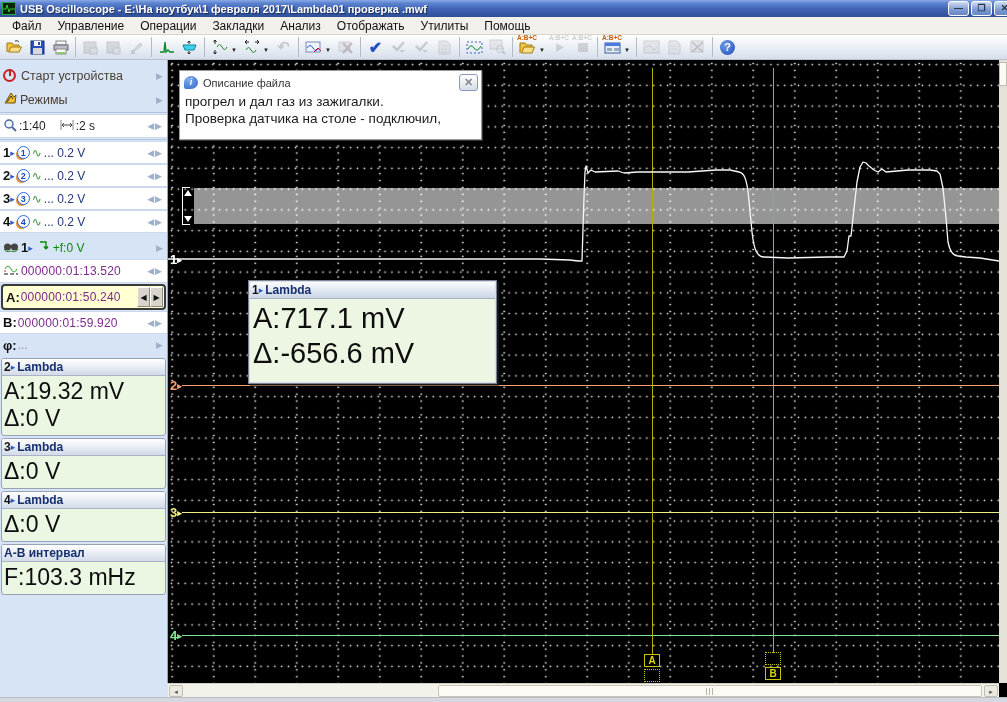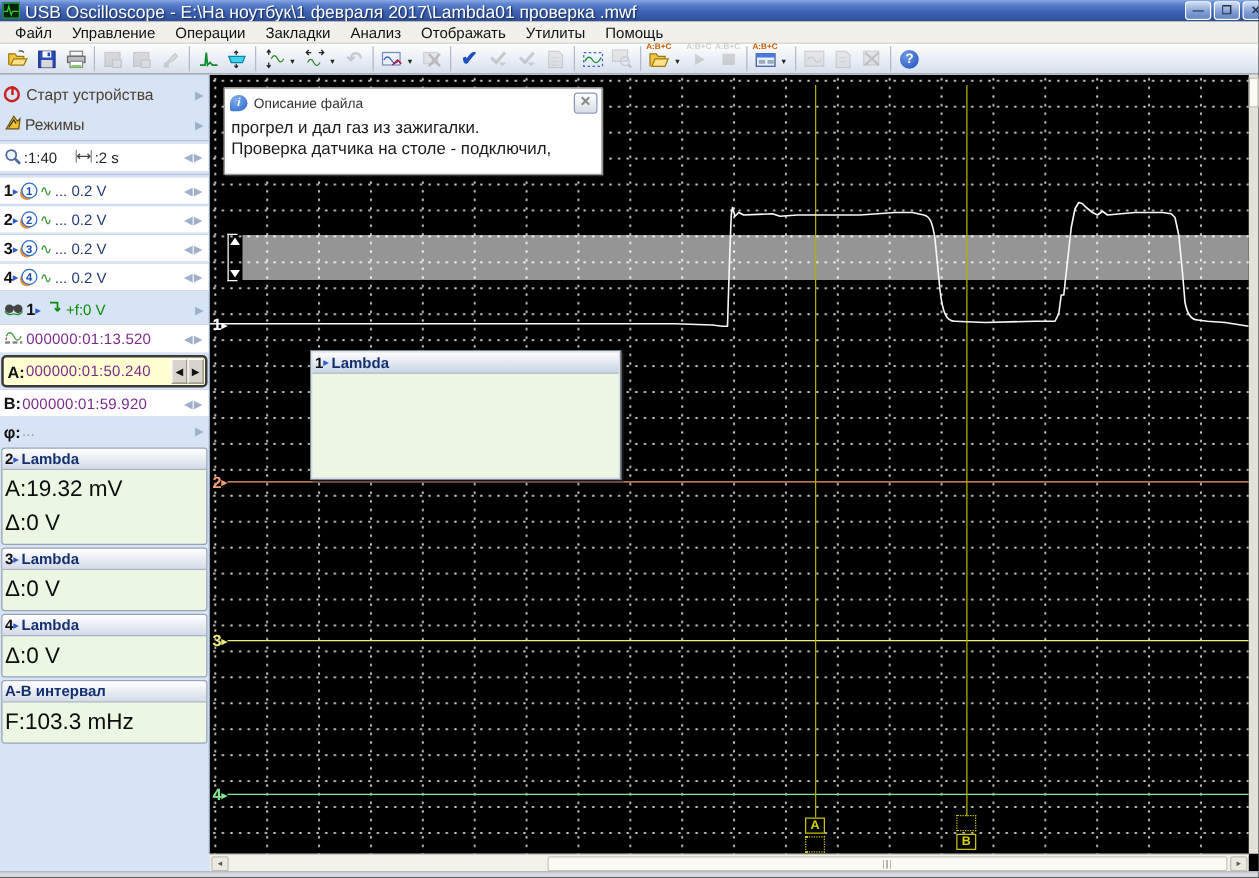--- a/index.html
+++ b/index.html
@@ -10,21 +10,21 @@
     -webkit-font-smoothing:antialiased;
   }
   
   .titlebar {
     position:absolute; left:0; top:0; width:1007px; height:17px;
     background:linear-gradient(180deg,#89a9e6 0%,#5b82cf 20%,#3e63b4 55%,#2f4f97 100%);
     display:flex; align-items:center; padding-left:2px; overflow:hidden;
   }
   .appicon { width:14px; height:13px; margin-right:4px; background:#0a220a; border:1px solid #2a4; display:inline-block; }
   .appicon svg{display:block;}
-  .titletext { color:#fff; font-size:14px; font-weight:normal; text-shadow:1px 1px 1px #1a2a55; white-space:nowrap; }
+  .titletext { color:#fff; font-size:11px; font-weight:bold; text-shadow:1px 1px 1px #1a2a55; white-space:nowrap; }
   .winbtns { position:absolute; right:-8px; top:1px; display:flex; gap:2px; }
   .wbtn {
     width:21px; height:15px; border-radius:3px; border:1px solid #fff;
     background:linear-gradient(180deg,#cfdcf2,#7f9bd4 60%,#6486c4);
     color:#234; font-size:9px; line-height:13px; text-align:center; font-weight:bold;
   }
   
   .menubar {
     position:absolute; left:0; top:17px; width:1007px; height:18px;
     background:#f1f0ea; border-bottom:1px solid #d8d6cc;
@@ -86,21 +86,21 @@
   .abtn { width:13px; height:20px; background:#d8d4cb; border:1px solid #8a8a7a; border-left-color:#fff; border-top-color:#fff; font-size:8px; color:#111; display:flex; align-items:center; justify-content:center; }
   
   .mpanel { margin:2px 1px 0 1px; border:1px solid #96a2b6; border-radius:3px; overflow:hidden; background:#ebf6e3; }
   .mhead {
     height:17px; background:linear-gradient(180deg,#ffffff,#d2dbe9);
     border-bottom:1px solid #aab4c6; display:flex; align-items:center; padding-left:2px;
   }
   .mh-num { font-weight:bold; font-size:12px; color:#111; }
   .mh-title { font-size:12px; color:#16306e;font-weight:bold; }
   .mbody { padding:2px 2px 3px 2px; }
-  .mline { font-size:18px; color:#0d0d0d; line-height:27px; white-space:nowrap; }
+  .mline { font-size:23px; color:#0d0d0d; line-height:27px; white-space:nowrap; }
   
   .plot {
     position:absolute; left:168px; top:60px; width:831px; height:623px;
     background-color:#000;
     background-image:
       radial-gradient(circle, rgba(255,255,255,.8) 0.7px, transparent 1.2px),
       radial-gradient(circle, rgba(255,255,255,.8) 0.7px, transparent 1.2px);
     background-size:6.9px 20.75px, 41.5px 6.9px;
     background-position:0px 15px, 25px 0px;
     overflow:hidden;
@@ -564,20 +564,24 @@
         <div>Проверка датчика на столе - подключил,</div>
       </div>
     </div>
 
     <div class="tip">
       <div class="tiphead">
         <span class="mh-num">1</span>
           <span class="arrb"></span>
           <span class="mh-title">Lambda</span>
       </div>
+      <div class="tipbody">
+        <div class="tipline">A:717.1 mV</div>
+        <div class="tipline">Δ:-656.6 mV</div>
+      </div>
     </div>
   </div>
 
   <div class="sb-left"></div>
   <div class="hscroll">
     <span class="sbtn l">◂</span>
     <div class="hthumb"></div>
     <span class="sbtn r">▸</span>
   </div>
   <div class="vscroll">

